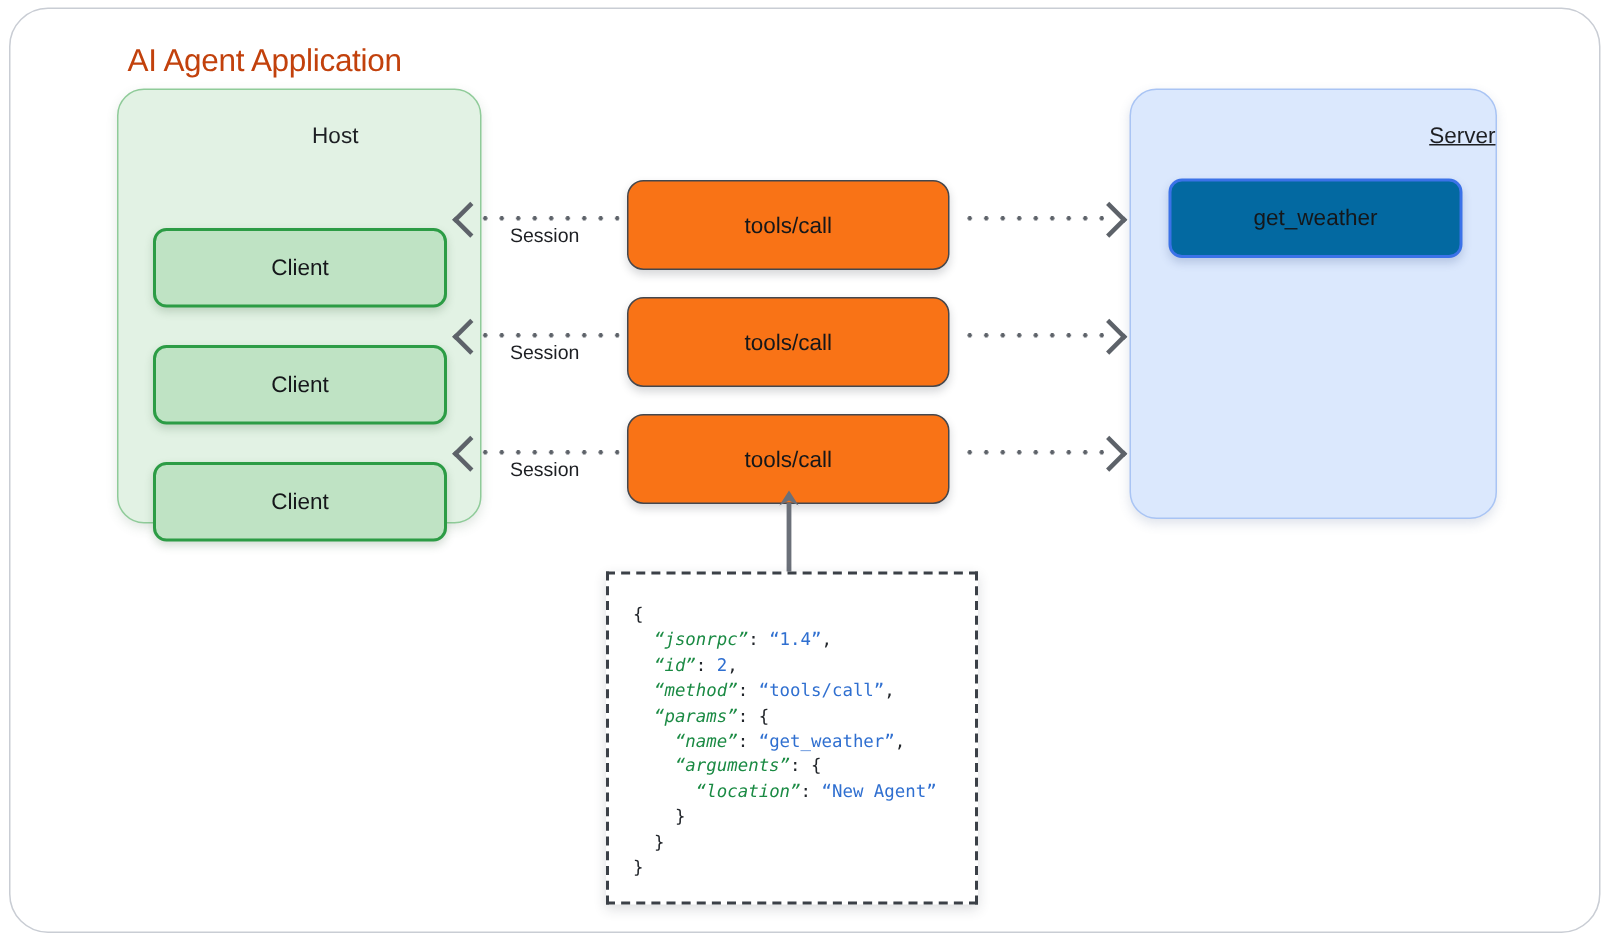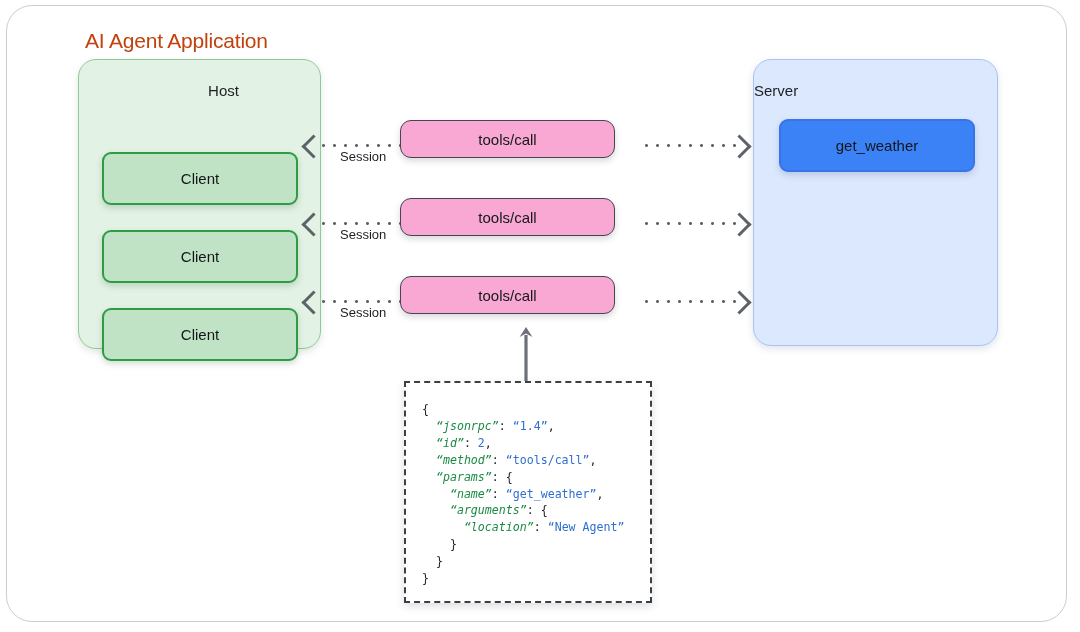--- a/index.html
+++ b/index.html
@@ -100,51 +100,52 @@
     background: #dbe8fd;
     border: 1.3px solid #a9c4f4;
     border-radius: 18px;
     box-shadow: 0 3px 7px rgba(70, 95, 140, 0.17);
   }
   .server-label {
     position: absolute;
     left: 0;
     top: 22px;
     width: 100%;
-    text-align: left;
+    text-align: right;
     font-size: 15px;
     color: #1d1f23;
+    text-decoration: underline;
   }
   .tool-box {
     position: absolute;
     left: 25px;
     width: 196px;
     height: 53px;
     box-sizing: border-box;
-    background: #3b82f6;
+    background: #0369a1;
     border: 2.2px solid #3b72e8;
     border-radius: 9px;
     box-shadow: 0 3px 6px rgba(60, 85, 140, 0.22);
     display: flex;
     align-items: center;
     justify-content: center;
     font-size: 15px;
     color: #15171a;
   }
   .tool-1 { top: 59px; }
   .tool-2 { top: 137px; }
 
   
   .call-box {
     position: absolute;
-    left: 400px;
+    left: 418px;
     width: 215px;
-    height: 38px;
-    box-sizing: border-box;
-    background: #f9a8d4;
+    height: 60px;
+    box-sizing: border-box;
+    background: #f97316;
     border: 1.9px solid #44474d;
     border-radius: 11px;
     box-shadow: 0 3px 6px rgba(40, 45, 55, 0.18);
     display: flex;
     align-items: center;
     justify-content: center;
     font-size: 15px;
     color: #15171a;
   }
   .call-1 { top: 120px; }

